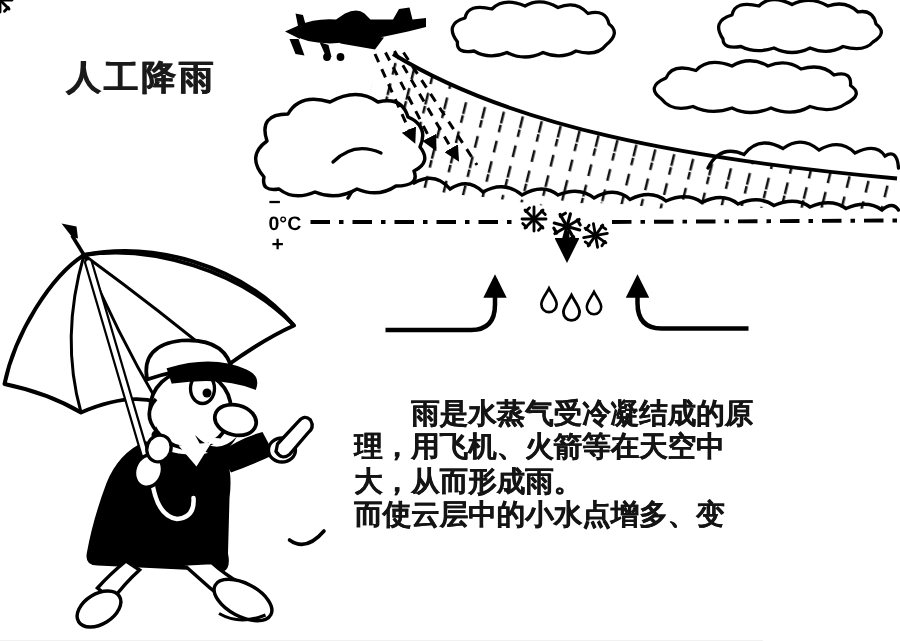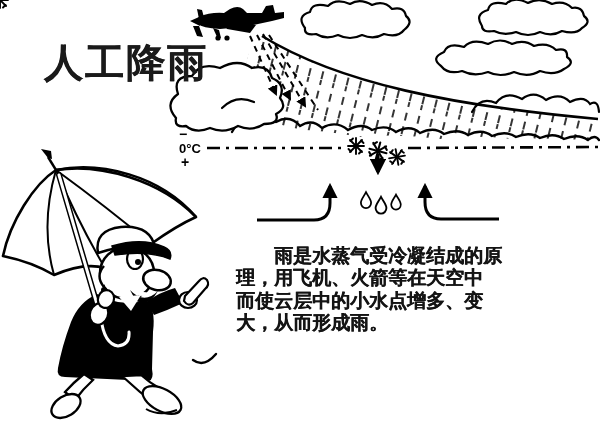--- a/index.html
+++ b/index.html
@@ -3,32 +3,32 @@
 <meta charset="utf-8">
 <style>
   html,body{margin:0;padding:0;background:#e8e8e8;}
   .stage{
     position:relative;width:600px;height:427px;background:#ffffff;
     overflow:hidden;font-family:"Liberation Sans","DejaVu Sans",sans-serif;color:#000;
   }
   .stage svg{position:absolute;left:0;top:0;}
   .title{
     position:absolute;left:44px;top:36px;
-    font-size:39px;font-weight:900;letter-spacing:2px;
+    font-size:23px;font-weight:900;letter-spacing:2px;
     color:#1a1a1a;white-space:nowrap;
     text-shadow:0.6px 0 #1a1a1a;
   }
   .paragraph{
     position:absolute;left:236px;top:245px;width:262px;
     font-size:19px;line-height:22.3px;font-weight:700;
     color:#141414;letter-spacing:0px;
     text-shadow:0.4px 0 #141414;
   }
   .paragraph .line{white-space:nowrap;}
-  .paragraph .line.indent{text-indent:38px;}
+  .paragraph .line.indent{text-indent:38px;margin-top:21px;}
   .temp-label{font:700 13px "Liberation Sans","DejaVu Sans",sans-serif;}
   .sign-label{font:700 14px "Liberation Sans","DejaVu Sans",sans-serif;}
 </style>
 </head>
 <body>
 
 <div class="stage">
 
   <svg width="600" height="427" viewBox="0 0 600 427">
     <defs>
@@ -188,17 +188,17 @@
 
       <path d="M193,360 Q204,368 216,354" fill="none" stroke="#000" stroke-width="2.4" stroke-linecap="round"></path>
     </g>
   </svg>
 
   <div class="title">人工降雨</div>
 
   <div class="paragraph">
     <div class="line indent">雨是水蒸气受冷凝结成的原</div>
     <div class="line">理，用飞机、火箭等在天空中</div>
+    <div class="line">大，从而形成雨。</div>
     <div class="line">而使云层中的小水点增多、变</div>
-    <div class="line">大，从而形成雨。</div>
   </div>
 
 </div>
 
 </body></html>

